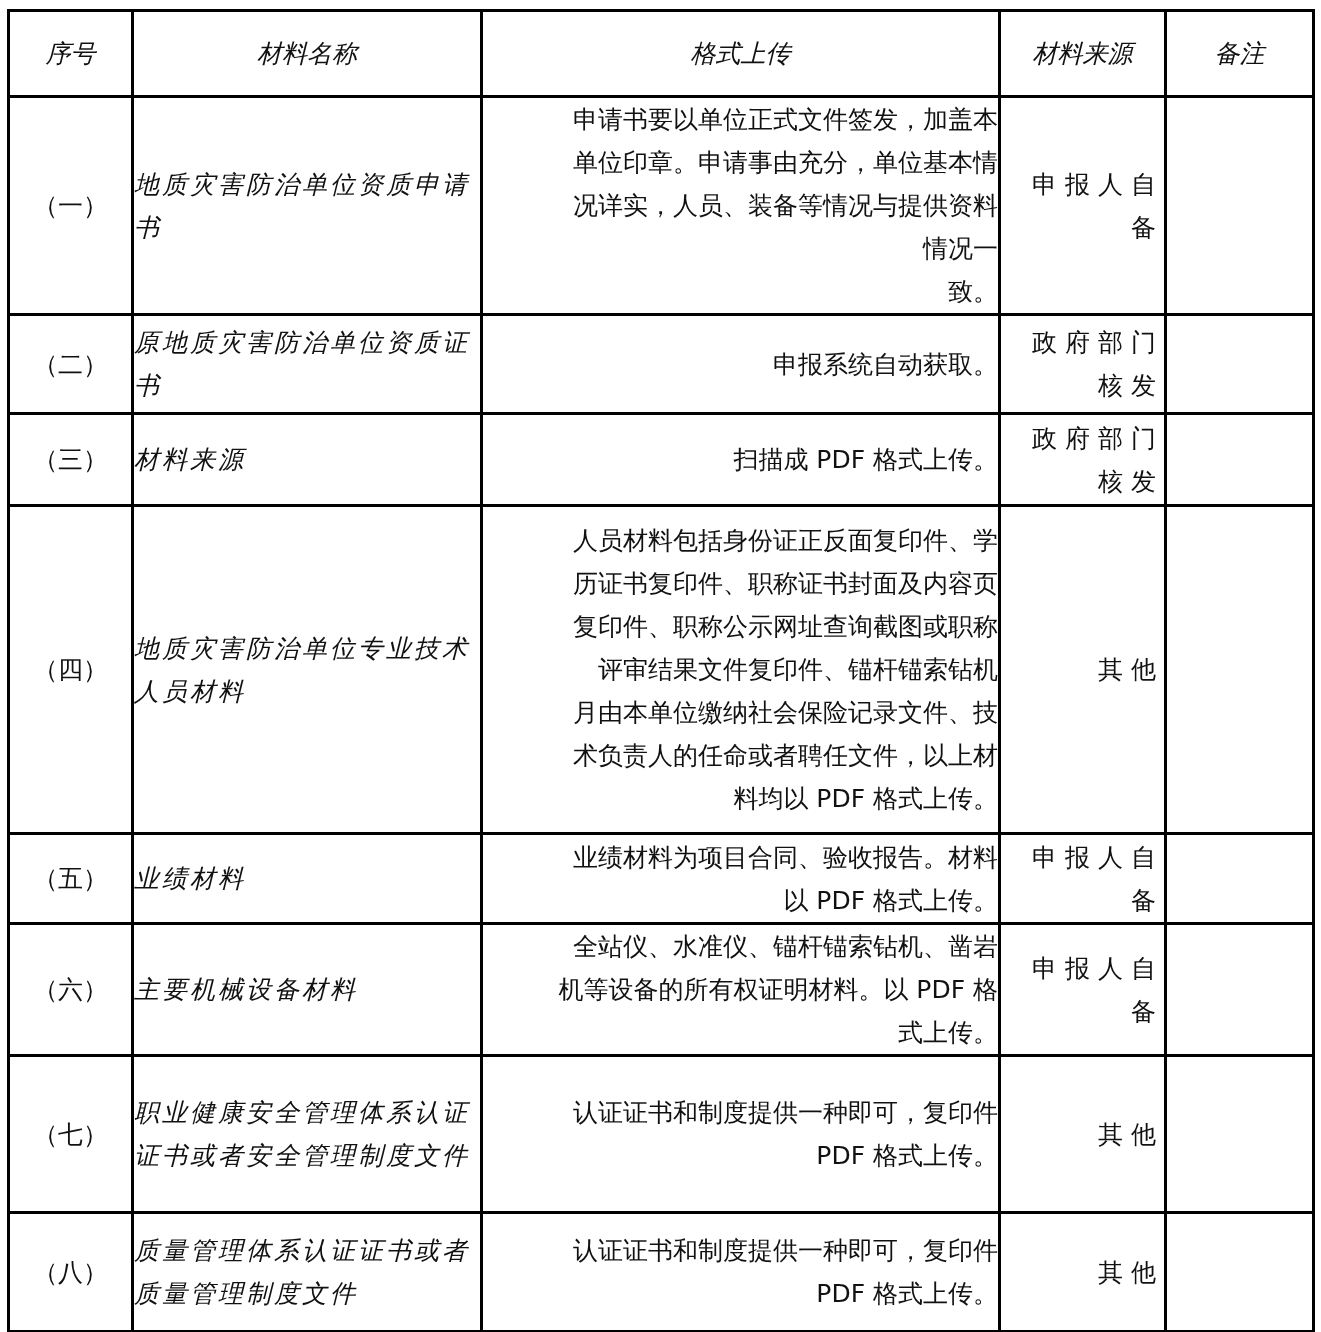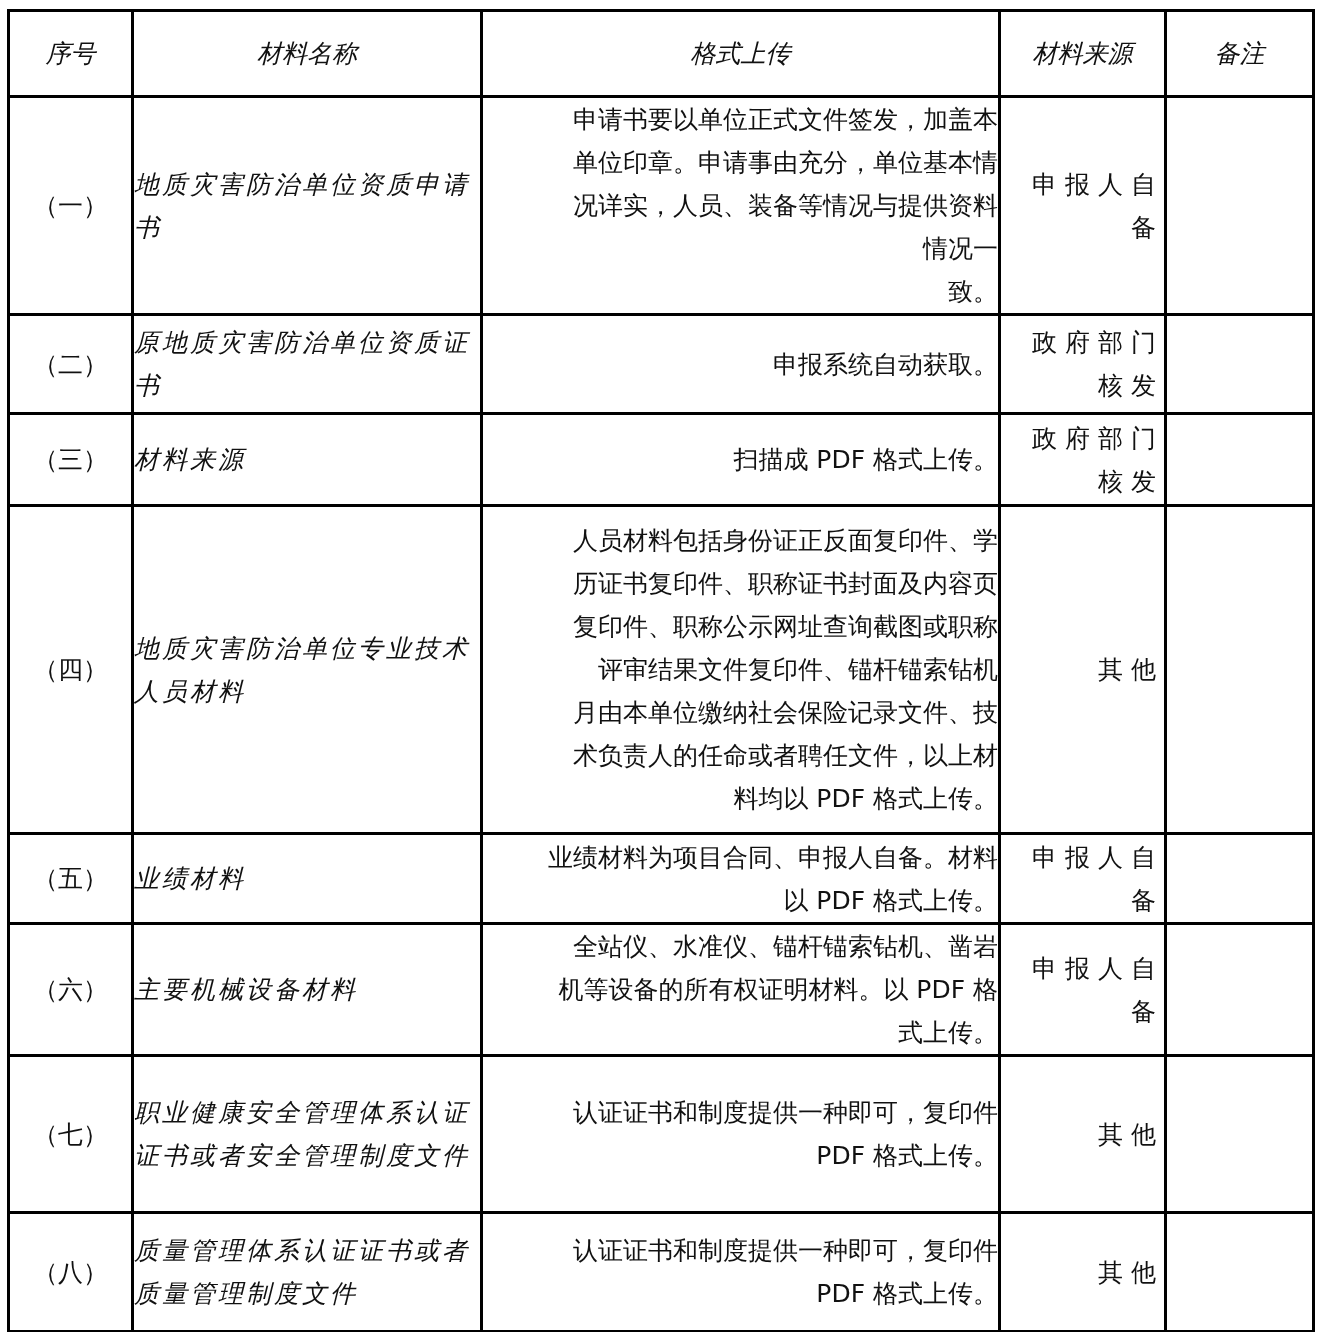--- a/index.html
+++ b/index.html
@@ -143,21 +143,21 @@
         <span class="line">术负责人的任命或者聘任文件，以上材</span>
         <span class="line">料均以 PDF 格式上传。</span>
       </td>
       <td class="src">其他</td>
       <td class="note"></td>
     </tr>
     <tr class="r5">
       <td class="seq">（五）</td>
       <td class="name">业绩材料</td>
       <td class="req">
-        <span class="line">业绩材料为项目合同、申报人自备。材料</span>
+        <span class="line">业绩材料为项目合同、验收报告。材料</span>
         <span class="line">以 PDF 格式上传。</span>
       </td>
       <td class="src">申报人自备</td>
       <td class="note"></td>
     </tr>
     <tr class="r6">
       <td class="seq">（六）</td>
       <td class="name">主要机械设备材料</td>
       <td class="req">
         <span class="line">全站仪、水准仪、锚杆锚索钻机、凿岩</span>

